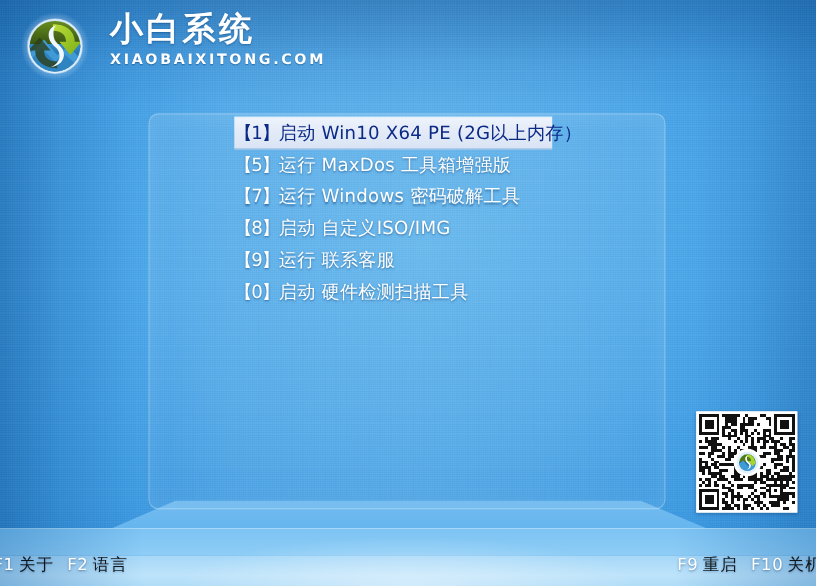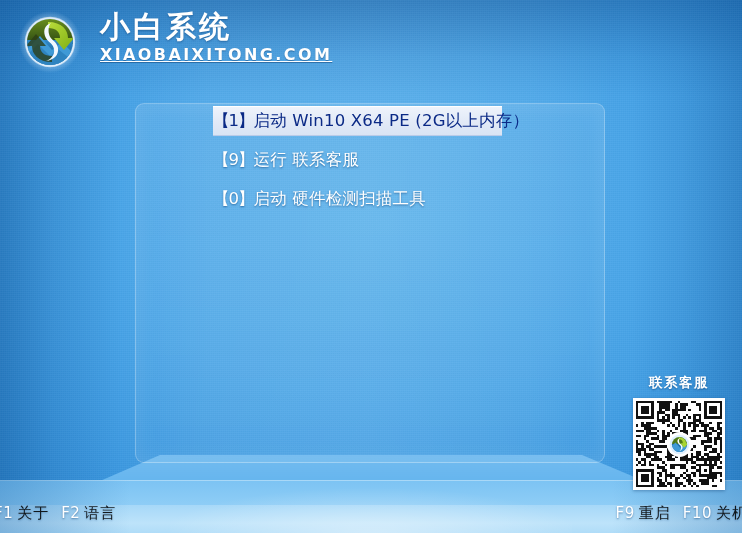--- a/index.html
+++ b/index.html
@@ -129,28 +129,27 @@
   }
   .brand-cn {
     font-size: 30px;
     font-weight: 700;
     color: #ffffff;
     letter-spacing: 3px;
     line-height: 34px;
     text-shadow: 0 1px 2px rgba(0,50,105,0.45);
   }
   .brand-en {
-    font-size: 16px;
+    font-size: 13px;
     font-weight: 700;
     color: #ffffff;
     letter-spacing: 2.4px;
     line-height: 14px;
     margin-top: 4px;
     text-shadow: 0 1px 1px rgba(0,50,105,0.45);
-    text-decoration: underline;
   }
 
   
   .menu-panel {
     position: absolute;
     left: 135px;
     top: 103px;
     width: 468px;
     height: 358px;
     border-radius: 9px;
@@ -163,21 +162,21 @@
     position: absolute;
     left: 135px;
     top: 103px;
     width: 468px;
     padding-top: 2px;
   }
   .menu-item {
     position: relative;
     height: 27px;
     line-height: 31.5px;
-    margin-bottom: 12px;
+    margin-bottom: 2px;
     white-space: nowrap;
     font-size: 16.5px;
     color: #ffffff;
     text-shadow: 0 1px 2px rgba(0,52,110,0.55);
     padding-left: 78px;
     letter-spacing: .2px;
   }
   .menu-item .num {
     letter-spacing: -1px;
   }
@@ -338,26 +337,28 @@
     <div class="brand-text">
       <div class="brand-cn">小白系统</div>
       <div class="brand-en">XIAOBAIXITONG.COM</div>
     </div>
   </div>
 
   <div class="menu-panel"></div>
 
   <div class="menu-list" id="menu-list">
       <div class="menu-item selected"><div class="hl"></div><span class="lbl"><span class="num">【1】</span><span>启动 Win10 X64 PE (2G以上内存）</span></span></div>
+      <div class="menu-item"><span class="lbl"><span class="num">【5】</span><span>运行 MaxDos 工具箱增强版</span></span></div>
+      <div class="menu-item"><span class="lbl"><span class="num">【7】</span><span>运行 Windows 密码破解工具</span></span></div>
+      <div class="menu-item"><span class="lbl"><span class="num">【8】</span><span>启动 自定义ISO/IMG</span></span></div>
       <div class="menu-item"><span class="lbl"><span class="num">【9】</span><span>运行 联系客服</span></span></div>
       <div class="menu-item"><span class="lbl"><span class="num">【0】</span><span>启动 硬件检测扫描工具</span></span></div>
     </div>
 
   <div class="contact">
-    <div class="contact-title">联系客服</div>
     <div class="qr-wrap">
       <svg id="qr-svg" width="92" height="92" viewBox="0 0 35 35" shape-rendering="crispEdges">
           <rect width="35" height="35" fill="#ffffff"></rect>
           <path d="M1 1h1v1h-1zM2 1h1v1h-1zM3 1h1v1h-1zM4 1h1v1h-1zM5 1h1v1h-1zM6 1h1v1h-1zM7 1h1v1h-1zM9 1h1v1h-1zM10 1h1v1h-1zM11 1h1v1h-1zM12 1h1v1h-1zM13 1h1v1h-1zM14 1h1v1h-1zM17 1h1v1h-1zM22 1h1v1h-1zM23 1h1v1h-1zM27 1h1v1h-1zM28 1h1v1h-1zM29 1h1v1h-1zM30 1h1v1h-1zM31 1h1v1h-1zM32 1h1v1h-1zM33 1h1v1h-1zM1 2h1v1h-1zM7 2h1v1h-1zM10 2h1v1h-1zM11 2h1v1h-1zM12 2h1v1h-1zM13 2h1v1h-1zM16 2h1v1h-1zM18 2h1v1h-1zM19 2h1v1h-1zM20 2h1v1h-1zM24 2h1v1h-1zM25 2h1v1h-1zM27 2h1v1h-1zM33 2h1v1h-1zM1 3h1v1h-1zM3 3h1v1h-1zM4 3h1v1h-1zM5 3h1v1h-1zM7 3h1v1h-1zM10 3h1v1h-1zM11 3h1v1h-1zM12 3h1v1h-1zM13 3h1v1h-1zM16 3h1v1h-1zM18 3h1v1h-1zM19 3h1v1h-1zM25 3h1v1h-1zM27 3h1v1h-1zM29 3h1v1h-1zM30 3h1v1h-1zM31 3h1v1h-1zM33 3h1v1h-1zM1 4h1v1h-1zM3 4h1v1h-1zM4 4h1v1h-1zM5 4h1v1h-1zM7 4h1v1h-1zM10 4h1v1h-1zM12 4h1v1h-1zM13 4h1v1h-1zM15 4h1v1h-1zM16 4h1v1h-1zM17 4h1v1h-1zM18 4h1v1h-1zM19 4h1v1h-1zM21 4h1v1h-1zM25 4h1v1h-1zM27 4h1v1h-1zM29 4h1v1h-1zM30 4h1v1h-1zM31 4h1v1h-1zM33 4h1v1h-1zM1 5h1v1h-1zM3 5h1v1h-1zM4 5h1v1h-1zM5 5h1v1h-1zM7 5h1v1h-1zM9 5h1v1h-1zM10 5h1v1h-1zM11 5h1v1h-1zM15 5h1v1h-1zM16 5h1v1h-1zM27 5h1v1h-1zM29 5h1v1h-1zM30 5h1v1h-1zM31 5h1v1h-1zM33 5h1v1h-1zM1 6h1v1h-1zM7 6h1v1h-1zM9 6h1v1h-1zM12 6h1v1h-1zM13 6h1v1h-1zM15 6h1v1h-1zM16 6h1v1h-1zM17 6h1v1h-1zM20 6h1v1h-1zM23 6h1v1h-1zM24 6h1v1h-1zM25 6h1v1h-1zM27 6h1v1h-1zM33 6h1v1h-1zM1 7h1v1h-1zM2 7h1v1h-1zM3 7h1v1h-1zM4 7h1v1h-1zM5 7h1v1h-1zM6 7h1v1h-1zM7 7h1v1h-1zM9 7h1v1h-1zM11 7h1v1h-1zM13 7h1v1h-1zM15 7h1v1h-1zM17 7h1v1h-1zM19 7h1v1h-1zM21 7h1v1h-1zM23 7h1v1h-1zM25 7h1v1h-1zM27 7h1v1h-1zM28 7h1v1h-1zM29 7h1v1h-1zM30 7h1v1h-1zM31 7h1v1h-1zM32 7h1v1h-1zM33 7h1v1h-1zM9 8h1v1h-1zM10 8h1v1h-1zM11 8h1v1h-1zM12 8h1v1h-1zM13 8h1v1h-1zM17 8h1v1h-1zM18 8h1v1h-1zM23 8h1v1h-1zM24 8h1v1h-1zM25 8h1v1h-1zM3 9h1v1h-1zM5 9h1v1h-1zM6 9h1v1h-1zM7 9h1v1h-1zM11 9h1v1h-1zM14 9h1v1h-1zM17 9h1v1h-1zM19 9h1v1h-1zM21 9h1v1h-1zM22 9h1v1h-1zM23 9h1v1h-1zM25 9h1v1h-1zM26 9h1v1h-1zM29 9h1v1h-1zM32 9h1v1h-1zM33 9h1v1h-1zM1 10h1v1h-1zM3 10h1v1h-1zM4 10h1v1h-1zM5 10h1v1h-1zM6 10h1v1h-1zM13 10h1v1h-1zM15 10h1v1h-1zM17 10h1v1h-1zM19 10h1v1h-1zM21 10h1v1h-1zM23 10h1v1h-1zM24 10h1v1h-1zM26 10h1v1h-1zM27 10h1v1h-1zM28 10h1v1h-1zM32 10h1v1h-1zM4 11h1v1h-1zM5 11h1v1h-1zM6 11h1v1h-1zM7 11h1v1h-1zM8 11h1v1h-1zM16 11h1v1h-1zM19 11h1v1h-1zM23 11h1v1h-1zM27 11h1v1h-1zM29 11h1v1h-1zM30 11h1v1h-1zM32 11h1v1h-1zM33 11h1v1h-1zM1 12h1v1h-1zM2 12h1v1h-1zM3 12h1v1h-1zM5 12h1v1h-1zM6 12h1v1h-1zM9 12h1v1h-1zM11 12h1v1h-1zM14 12h1v1h-1zM18 12h1v1h-1zM19 12h1v1h-1zM20 12h1v1h-1zM22 12h1v1h-1zM23 12h1v1h-1zM25 12h1v1h-1zM26 12h1v1h-1zM27 12h1v1h-1zM30 12h1v1h-1zM31 12h1v1h-1zM33 12h1v1h-1zM5 13h1v1h-1zM6 13h1v1h-1zM7 13h1v1h-1zM8 13h1v1h-1zM11 13h1v1h-1zM13 13h1v1h-1zM15 13h1v1h-1zM16 13h1v1h-1zM17 13h1v1h-1zM19 13h1v1h-1zM20 13h1v1h-1zM27 13h1v1h-1zM28 13h1v1h-1zM29 13h1v1h-1zM32 13h1v1h-1zM33 13h1v1h-1zM1 14h1v1h-1zM2 14h1v1h-1zM4 14h1v1h-1zM5 14h1v1h-1zM9 14h1v1h-1zM11 14h1v1h-1zM12 14h1v1h-1zM13 14h1v1h-1zM23 14h1v1h-1zM24 14h1v1h-1zM25 14h1v1h-1zM27 14h1v1h-1zM28 14h1v1h-1zM32 14h1v1h-1zM4 15h1v1h-1zM7 15h1v1h-1zM8 15h1v1h-1zM9 15h1v1h-1zM11 15h1v1h-1zM12 15h1v1h-1zM21 15h1v1h-1zM22 15h1v1h-1zM23 15h1v1h-1zM28 15h1v1h-1zM29 15h1v1h-1zM31 15h1v1h-1zM32 15h1v1h-1zM33 15h1v1h-1zM1 16h1v1h-1zM5 16h1v1h-1zM10 16h1v1h-1zM11 16h1v1h-1zM26 16h1v1h-1zM27 16h1v1h-1zM28 16h1v1h-1zM29 16h1v1h-1zM31 16h1v1h-1zM33 16h1v1h-1zM1 17h1v1h-1zM2 17h1v1h-1zM3 17h1v1h-1zM6 17h1v1h-1zM7 17h1v1h-1zM26 17h1v1h-1zM31 17h1v1h-1zM33 17h1v1h-1zM1 18h1v1h-1zM3 18h1v1h-1zM5 18h1v1h-1zM6 18h1v1h-1zM8 18h1v1h-1zM9 18h1v1h-1zM10 18h1v1h-1zM11 18h1v1h-1zM12 18h1v1h-1zM23 18h1v1h-1zM27 18h1v1h-1zM28 18h1v1h-1zM29 18h1v1h-1zM33 18h1v1h-1zM1 19h1v1h-1zM2 19h1v1h-1zM3 19h1v1h-1zM4 19h1v1h-1zM6 19h1v1h-1zM7 19h1v1h-1zM13 19h1v1h-1zM21 19h1v1h-1zM22 19h1v1h-1zM27 19h1v1h-1zM30 19h1v1h-1zM31 19h1v1h-1zM33 19h1v1h-1zM1 20h1v1h-1zM2 20h1v1h-1zM4 20h1v1h-1zM8 20h1v1h-1zM9 20h1v1h-1zM10 20h1v1h-1zM13 20h1v1h-1zM24 20h1v1h-1zM25 20h1v1h-1zM29 20h1v1h-1zM30 20h1v1h-1zM31 20h1v1h-1zM33 20h1v1h-1zM2 21h1v1h-1zM4 21h1v1h-1zM5 21h1v1h-1zM6 21h1v1h-1zM7 21h1v1h-1zM8 21h1v1h-1zM13 21h1v1h-1zM14 21h1v1h-1zM15 21h1v1h-1zM19 21h1v1h-1zM20 21h1v1h-1zM22 21h1v1h-1zM24 21h1v1h-1zM25 21h1v1h-1zM27 21h1v1h-1zM28 21h1v1h-1zM32 21h1v1h-1zM5 22h1v1h-1zM6 22h1v1h-1zM8 22h1v1h-1zM9 22h1v1h-1zM12 22h1v1h-1zM13 22h1v1h-1zM14 22h1v1h-1zM16 22h1v1h-1zM18 22h1v1h-1zM19 22h1v1h-1zM20 22h1v1h-1zM22 22h1v1h-1zM23 22h1v1h-1zM24 22h1v1h-1zM26 22h1v1h-1zM28 22h1v1h-1zM29 22h1v1h-1zM30 22h1v1h-1zM31 22h1v1h-1zM32 22h1v1h-1zM33 22h1v1h-1zM1 23h1v1h-1zM3 23h1v1h-1zM4 23h1v1h-1zM7 23h1v1h-1zM8 23h1v1h-1zM9 23h1v1h-1zM10 23h1v1h-1zM13 23h1v1h-1zM14 23h1v1h-1zM15 23h1v1h-1zM18 23h1v1h-1zM19 23h1v1h-1zM20 23h1v1h-1zM21 23h1v1h-1zM22 23h1v1h-1zM24 23h1v1h-1zM25 23h1v1h-1zM26 23h1v1h-1zM27 23h1v1h-1zM28 23h1v1h-1zM29 23h1v1h-1zM30 23h1v1h-1zM31 23h1v1h-1zM32 23h1v1h-1zM2 24h1v1h-1zM4 24h1v1h-1zM6 24h1v1h-1zM11 24h1v1h-1zM20 24h1v1h-1zM22 24h1v1h-1zM23 24h1v1h-1zM27 24h1v1h-1zM29 24h1v1h-1zM31 24h1v1h-1zM33 24h1v1h-1zM1 25h1v1h-1zM3 25h1v1h-1zM4 25h1v1h-1zM6 25h1v1h-1zM7 25h1v1h-1zM9 25h1v1h-1zM12 25h1v1h-1zM14 25h1v1h-1zM15 25h1v1h-1zM16 25h1v1h-1zM17 25h1v1h-1zM18 25h1v1h-1zM19 25h1v1h-1zM24 25h1v1h-1zM25 25h1v1h-1zM26 25h1v1h-1zM27 25h1v1h-1zM28 25h1v1h-1zM29 25h1v1h-1zM30 25h1v1h-1zM31 25h1v1h-1zM9 26h1v1h-1zM10 26h1v1h-1zM11 26h1v1h-1zM14 26h1v1h-1zM15 26h1v1h-1zM18 26h1v1h-1zM19 26h1v1h-1zM22 26h1v1h-1zM23 26h1v1h-1zM25 26h1v1h-1zM29 26h1v1h-1zM30 26h1v1h-1zM32 26h1v1h-1zM33 26h1v1h-1zM1 27h1v1h-1zM2 27h1v1h-1zM3 27h1v1h-1zM4 27h1v1h-1zM5 27h1v1h-1zM6 27h1v1h-1zM7 27h1v1h-1zM11 27h1v1h-1zM12 27h1v1h-1zM20 27h1v1h-1zM24 27h1v1h-1zM25 27h1v1h-1zM27 27h1v1h-1zM29 27h1v1h-1zM1 28h1v1h-1zM7 28h1v1h-1zM9 28h1v1h-1zM10 28h1v1h-1zM12 28h1v1h-1zM14 28h1v1h-1zM19 28h1v1h-1zM22 28h1v1h-1zM23 28h1v1h-1zM25 28h1v1h-1zM29 28h1v1h-1zM30 28h1v1h-1zM31 28h1v1h-1zM32 28h1v1h-1zM33 28h1v1h-1zM1 29h1v1h-1zM3 29h1v1h-1zM4 29h1v1h-1zM5 29h1v1h-1zM7 29h1v1h-1zM10 29h1v1h-1zM12 29h1v1h-1zM13 29h1v1h-1zM14 29h1v1h-1zM15 29h1v1h-1zM18 29h1v1h-1zM20 29h1v1h-1zM21 29h1v1h-1zM23 29h1v1h-1zM25 29h1v1h-1zM26 29h1v1h-1zM27 29h1v1h-1zM28 29h1v1h-1zM29 29h1v1h-1zM30 29h1v1h-1zM31 29h1v1h-1zM33 29h1v1h-1zM1 30h1v1h-1zM3 30h1v1h-1zM4 30h1v1h-1zM5 30h1v1h-1zM7 30h1v1h-1zM9 30h1v1h-1zM12 30h1v1h-1zM14 30h1v1h-1zM16 30h1v1h-1zM17 30h1v1h-1zM19 30h1v1h-1zM21 30h1v1h-1zM28 30h1v1h-1zM29 30h1v1h-1zM30 30h1v1h-1zM31 30h1v1h-1zM1 31h1v1h-1zM3 31h1v1h-1zM4 31h1v1h-1zM5 31h1v1h-1zM7 31h1v1h-1zM9 31h1v1h-1zM10 31h1v1h-1zM12 31h1v1h-1zM16 31h1v1h-1zM20 31h1v1h-1zM21 31h1v1h-1zM22 31h1v1h-1zM25 31h1v1h-1zM26 31h1v1h-1zM27 31h1v1h-1zM28 31h1v1h-1zM30 31h1v1h-1zM33 31h1v1h-1zM1 32h1v1h-1zM7 32h1v1h-1zM10 32h1v1h-1zM11 32h1v1h-1zM13 32h1v1h-1zM14 32h1v1h-1zM16 32h1v1h-1zM17 32h1v1h-1zM18 32h1v1h-1zM21 32h1v1h-1zM23 32h1v1h-1zM26 32h1v1h-1zM27 32h1v1h-1zM28 32h1v1h-1zM1 33h1v1h-1zM2 33h1v1h-1zM3 33h1v1h-1zM4 33h1v1h-1zM5 33h1v1h-1zM6 33h1v1h-1zM7 33h1v1h-1zM9 33h1v1h-1zM10 33h1v1h-1zM11 33h1v1h-1zM12 33h1v1h-1zM14 33h1v1h-1zM16 33h1v1h-1zM17 33h1v1h-1zM19 33h1v1h-1zM22 33h1v1h-1zM24 33h1v1h-1zM30 33h1v1h-1zM31 33h1v1h-1z" fill="#111111"></path>
         </svg>
       <div class="qr-logo">
         <svg width="21" height="21" viewBox="0 0 64 64">
           <circle cx="32" cy="32" r="30" fill="#dff0ff"></circle>
           <g clip-path="url(#cc)">
             <rect x="2" y="2" width="60" height="30" fill="#4f7a18"></rect>

